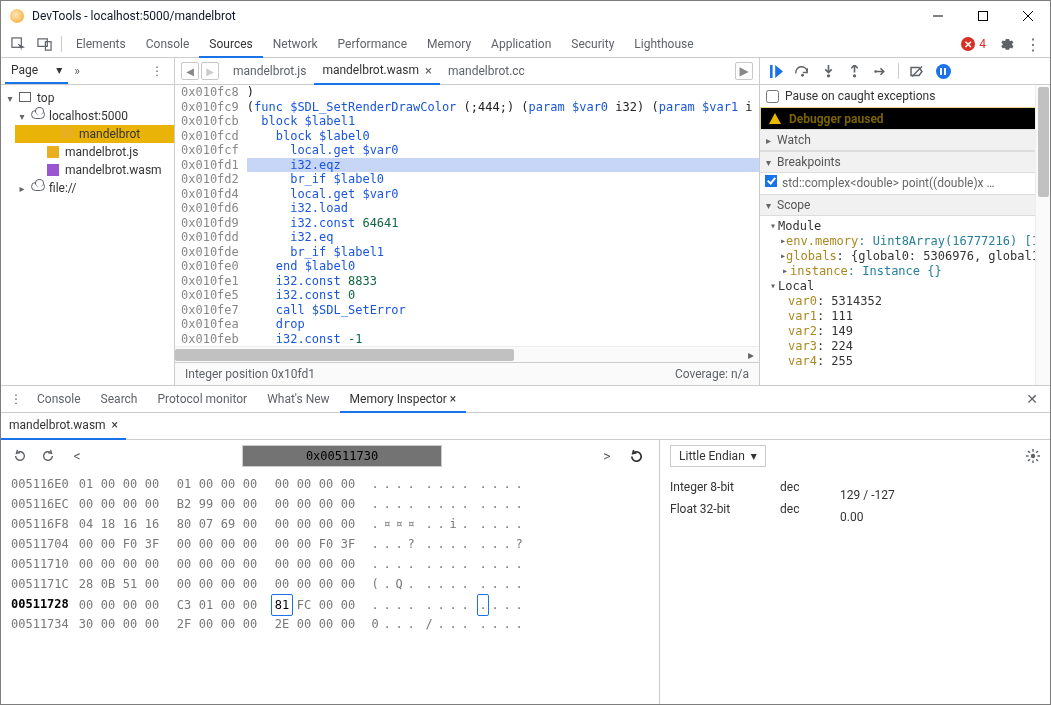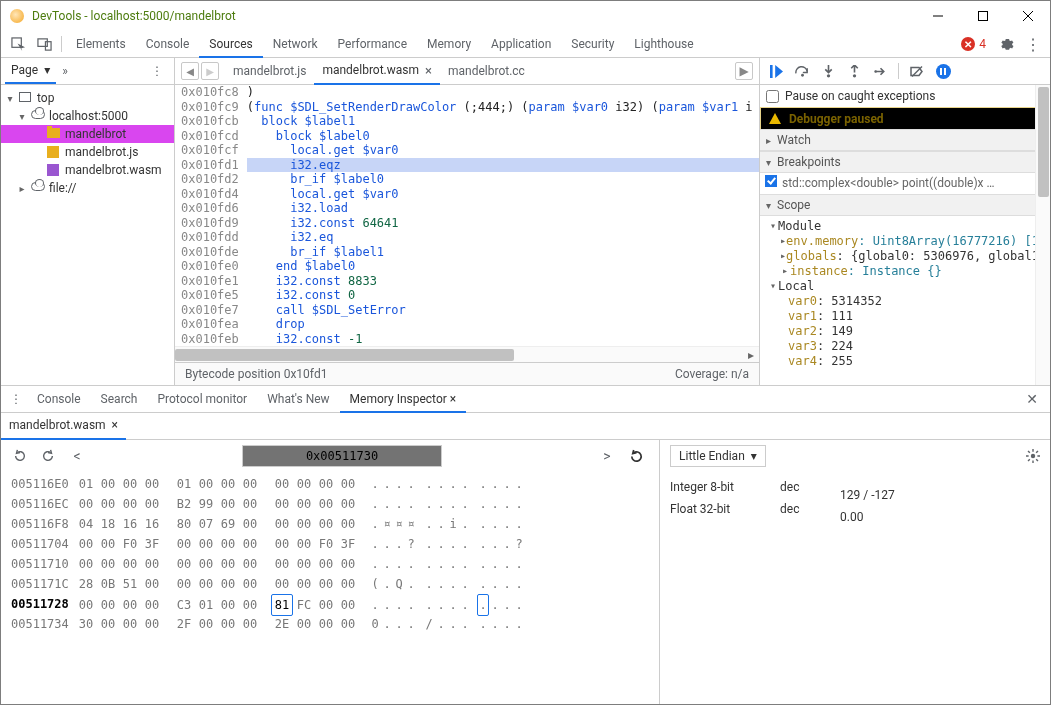--- a/index.html
+++ b/index.html
@@ -1,51 +1,51 @@
 <!DOCTYPE html>
 <html><head>
 <meta charset="utf-8">
 <style>
   * { box-sizing: border-box; }
   html, body { margin:0; padding:0; height:100%; background:#fff; font-family:"Segoe UI",Roboto,Arial,sans-serif; font-size:12px; color:#333; }
   .window { width:1051px; height:705px; border:1px solid #7d7d7d; background:#fff; display:flex; flex-direction:column; overflow:hidden; }
   
   .titlebar { height:30px; display:flex; align-items:center; background:#fff; }
   .title-icon { width:14px; height:14px; border-radius:50%; background:radial-gradient(circle at 40% 40%, #ffe6b8, #f5a623); margin:0 8px 0 9px; }
-  .title-text { flex:1; font-size:12px; color:#4d7c0f; }
+  .title-text { flex:1; font-size:12px; color:#0f172a; }
   .winbtn { width:45px; height:30px; display:flex; align-items:center; justify-content:center; color:#000; }
   .winbtn svg { width:10px; height:10px; stroke:#000; stroke-width:1; fill:none; }
   
   .maintabs { height:27px; border-bottom:1px solid #cccccc; display:flex; align-items:center; padding:0 4px; color:#5f6368; position:relative;}
   .maintabs .iconbtn { width:26px; height:26px; display:flex; align-items:center; justify-content:center; }
   .maintabs .sep { width:1px; height:16px; background:#ccc; margin:0 4px;}
   .maintabs .tab { padding:0 10px; height:27px; line-height:27px; cursor:default; font-size:12px; }
   .maintabs .tab.active { color:#333; border-bottom:2px solid #1a73e8; }
   .right-tools { margin-left:auto; display:flex; align-items:center; }
   .errcount { display:flex; align-items:center; gap:4px; color:#d93025; margin-right:8px;}
   .errcount .c { width:14px;height:14px;border-radius:50%;background:#d93025;color:#fff;display:flex;align-items:center;justify-content:center;font-size:10px;font-weight:600;}
   
   .upper { height:328px; display:flex; border-bottom:1px solid #ccc;}
   .navigator { width:174px; border-right:1px solid #ccc; display:flex; flex-direction:column; }
   .nav-header { height:27px; display:flex; align-items:center; border-bottom:1px solid #ccc; padding:0 4px;}
-  .nav-header .label { padding:0 6px; display:flex; align-items:center; gap:4px; height:26px; border-bottom:2px solid #1a73e8; color:#333;}
+  .nav-header .label { padding:0 6px; display:flex; align-items:center; gap:16px; height:26px; border-bottom:2px solid #1a73e8; color:#333;}
   .nav-header .chev { margin-left:2px;}
   .dots { margin-left:auto; padding:0 6px; color:#5f6368; letter-spacing:1px; }
   .tree { padding:4px 0; font-size:12px; color:#333; overflow:hidden;}
   .tree .row { display:flex; align-items:center; height:18px; padding-left:4px; white-space:nowrap;}
   .tree .arrow { width:10px; text-align:center; color:#666; font-size:10px;}
   .tree .ic { width:14px; height:12px; margin:0 4px; display:inline-flex;}
   .folder { width:13px;height:10px;background:#e8af1e; display:inline-block; position:relative;}
   .folder:before{content:"";position:absolute;top:-2px;left:0;width:5px;height:2px;background:#e8af1e;}
   .file-js { width:12px;height:12px; background:#e8af1e; display:inline-block;}
   .file-wasm{ width:12px;height:12px; background:#9a56d0; display:inline-block;}
   .cloud { width:14px;height:9px;border:1px solid #5f6368;border-radius:6px;display:inline-block;position:relative;}
   .cloud:before{content:"";position:absolute;width:7px;height:7px;border:1px solid #5f6368;border-radius:50%;top:-4px;left:3px;background:#fff;border-bottom:none;}
   .frame { width:12px;height:10px;border:1px solid #5f6368;display:inline-block;position:relative;}
-  .tree .row.selected { background:#d946ef; }
+  .tree .row.selected { background:#eab308;margin-left:14px; }
   
   .center { flex:1; display:flex; flex-direction:column; min-width:0; border-right:1px solid #ccc;}
   .filetabs { height:27px; border-bottom:1px solid #ccc; display:flex; align-items:center; font-size:12px; color:#5f6368;}
   .filetabs .ft { display:flex; align-items:center; gap:6px; padding:0 8px; height:27px;}
   .filetabs .ft.active { background:#fff; color:#333; border-bottom:2px solid #1a73e8;}
   .filetabs .x { color:#5f6368; font-size:13px;}
   .navhist { display:flex; align-items:center; gap:2px; padding:0 6px;}
   .navhist span{ width:18px;height:18px;border:1px solid #c8c8c8; border-radius:2px; display:flex;align-items:center;justify-content:center; color:#888;font-size:10px;}
   .editor { flex:1; display:flex; font-family:Consolas,Menlo,monospace; font-size:12px; overflow:hidden; position:relative; color:#222;}
   .gutter { background:#fff; color:#888; padding:0 8px 0 6px; text-align:right; }
@@ -290,21 +290,21 @@
             <div class="codeline">0x010feb</div>
           </div>
         <div class="code" id="code"><div class="codeline">)</div><div class="codeline">(<span class="kw">func</span> <span class="kw">$SDL_SetRenderDrawColor</span> (;444;) (<span class="kw">param</span> <span class="kw">$var0</span> i32) (<span class="kw">param</span> <span class="kw">$var1</span> i</div><div class="codeline">  <span class="kw">block</span> <span class="kw">$label1</span></div><div class="codeline">    <span class="kw">block</span> <span class="kw">$label0</span></div><div class="codeline">      <span class="kw">local.get</span> <span class="kw">$var0</span></div><div class="codeline hl">      <span class="kw">i32.eqz</span></div><div class="codeline">      <span class="kw">br_if</span> <span class="kw">$label0</span></div><div class="codeline">      <span class="kw">local.get</span> <span class="kw">$var0</span></div><div class="codeline">      <span class="kw">i32.load</span></div><div class="codeline">      <span class="kw">i32.const</span> <span class="num">64641</span></div><div class="codeline">      <span class="kw">i32.eq</span></div><div class="codeline">      <span class="kw">br_if</span> <span class="kw">$label1</span></div><div class="codeline">    <span class="kw">end</span> <span class="kw">$label0</span></div><div class="codeline">    <span class="kw">i32.const</span> <span class="num">8833</span></div><div class="codeline">    <span class="kw">i32.const</span> <span class="num">0</span></div><div class="codeline">    <span class="kw">call</span> <span class="kw">$SDL_SetError</span></div><div class="codeline">    <span class="kw">drop</span></div><div class="codeline">    <span class="kw">i32.const</span> <span class="num">-1</span></div></div>
       </div>
       <div class="scrollh">
         <div class="ar" style="left:0;">◂</div>
         <div class="thumb"></div>
         <div class="ar" style="right:0;">▸</div>
       </div>
       <div class="statusbar">
-        <span>Bytecode position 0x10fd1</span>
+        <span>Integer position 0x10fd1</span>
         <span class="r">Coverage: n/a</span>
       </div>
     </div>
 
     <div class="debug">
       <div class="dbgtoolbar">
         <div class="b play">
             <svg width="13" height="13" viewBox="0 0 10 10">
               <rect x="0" y="0" width="2" height="10"></rect>
               <path d="M4 0 L10 5 L4 10 Z"></path>

